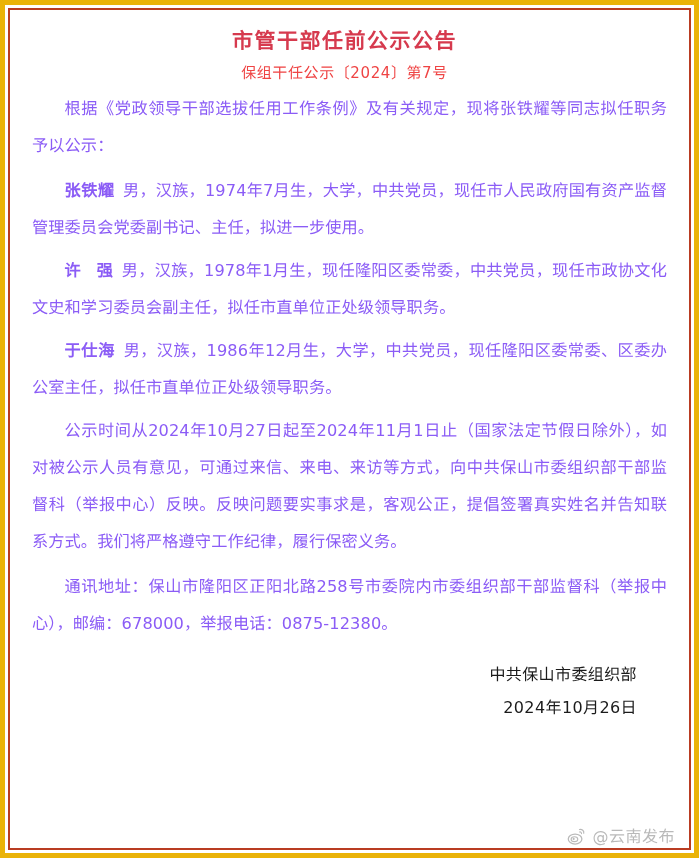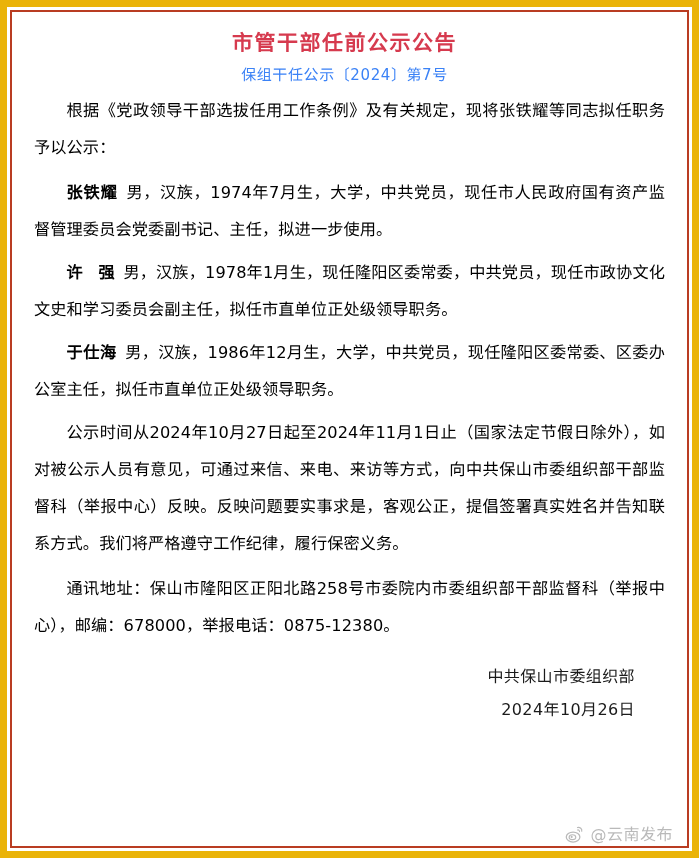--- a/index.html
+++ b/index.html
@@ -14,21 +14,21 @@
     overflow: hidden;
   }
 
   
   .doc-frame {
     position: relative;
     box-sizing: border-box;
     width: 699px;
     height: 858px;
     background: #ffffff;
-    border: 7px solid #eab308;
+    border: 5px solid #eab308;
     padding: 3px;
   }
   .doc-frame-inner {
     box-sizing: border-box;
     width: 100%;
     height: 100%;
     border: 2px solid #b93c22;
     background: #ffffff;
     padding: 0;
     position: relative;
@@ -52,31 +52,31 @@
     font-size: 21px;
     font-weight: bold;
     color: #d63a4e;
     letter-spacing: 1.5px;
     line-height: 34px;
     margin: 0;
     padding: 0;
   }
   .doc-subtitle {
     font-size: 15px;
-    color: #3b82f6;
+    color: #ef4444;
     letter-spacing: 0.6px;
     line-height: 30px;
     margin: 0;
     padding: 0;
   }
 
   
   .para {
     font-size: 16.2px;
-    color: #000000;
+    color: #8b5cf6;
     line-height: 37px;
     text-align: justify;
     text-justify: inter-ideograph;
     margin: 0 0 8px 0;
     padding: 0 0 0 10px;
     text-indent: 2em;
     letter-spacing: 0.1px;
   }
   .para.tight {
     margin-bottom: 6px;

